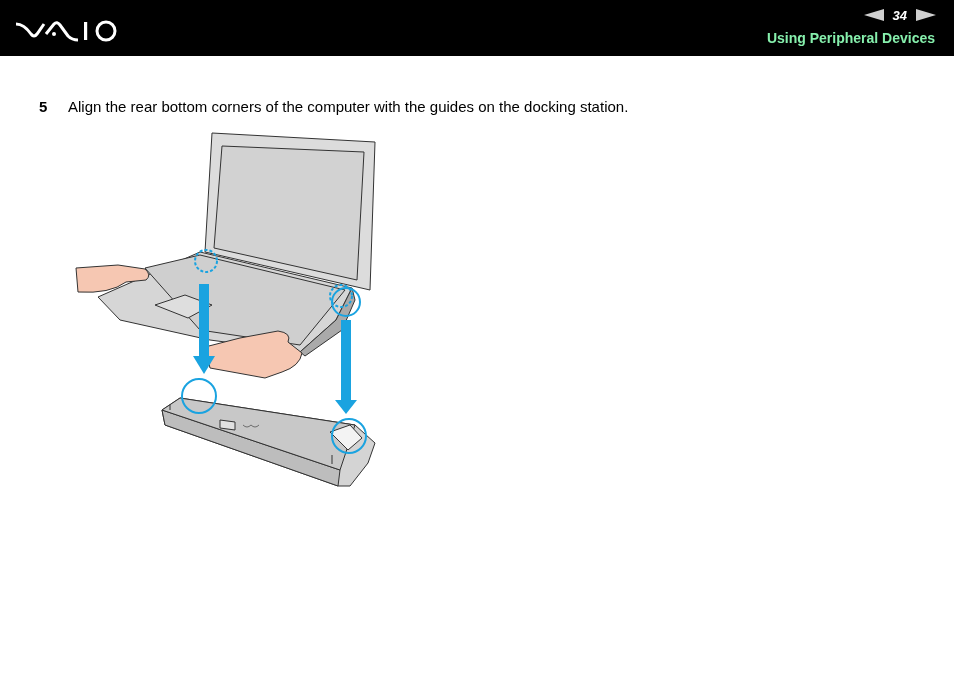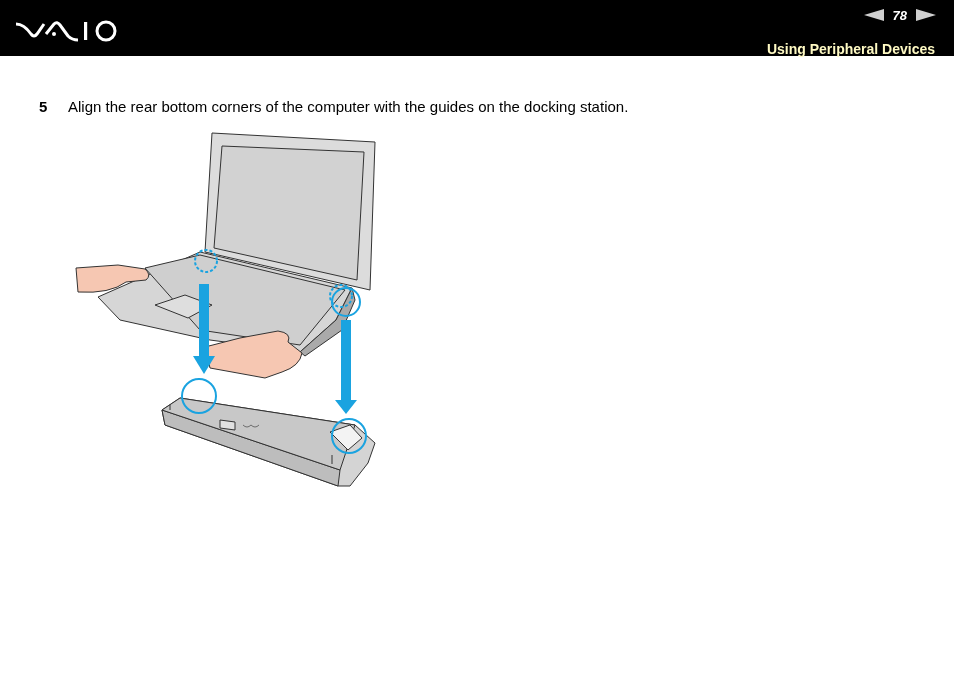--- a/index.html
+++ b/index.html
@@ -4,39 +4,39 @@
 <style>
   html, body { margin: 0; padding: 0; background: #ffffff; }
   body { width: 954px; height: 674px; position: relative; overflow: hidden; font-family: "Liberation Sans", sans-serif; }
   .header { position: absolute; left: 0; top: 0; width: 954px; height: 56px; background: #000000; }
   .logo { position: absolute; left: 14px; top: 14px; width: 110px; height: 30px; }
   .pager { position: absolute; right: 18px; top: 7px; height: 16px; display: flex; align-items: center; gap: 9px; }
   .arrow { width: 0; height: 0; border-top: 6px solid transparent; border-bottom: 6px solid transparent; cursor: pointer; }
   .arrow.left { border-right: 20px solid #cfcfcf; }
   .arrow.right { border-left: 20px solid #cfcfcf; }
   .page-num { color: #ffffff; font-style: italic; font-weight: bold; font-size: 13px; }
-  .section-title { position: absolute; right: 19px; top: 30px; color: #fef9c3; font-weight: bold; font-size: 14px; margin-top: 11px; }
+  .section-title { position: absolute; right: 19px; top: 30px; color: #86efac; font-weight: bold; font-size: 14px; }
   .step { position: absolute; left: 39px; top: 98px; font-size: 15px; color: #000; display: flex; }
   .step-num { font-weight: bold; width: 29px; }
   .figure { position: absolute; left: 70px; top: 128px; width: 320px; height: 365px; }
 </style>
 </head>
 <body>
 
 <div class="header">
   <svg class="logo" viewBox="0 0 110 30">
     <path d="M2 10 Q10 10 17 20 Q20 24 23 20 L30 10" fill="none" stroke="#fff" stroke-width="3"></path>
     <path d="M32 20 L40 10 Q43 7 46 11 L54 22 Q58 26 64 26" fill="none" stroke="#fff" stroke-width="3"></path>
     <circle cx="40" cy="20" r="2" fill="#fff"></circle>
     <rect x="70" y="8" width="3.2" height="18" fill="#fff"></rect>
     <circle cx="92" cy="17" r="9" fill="none" stroke="#fff" stroke-width="3"></circle>
   </svg>
   <div class="pager">
     <div class="arrow left"></div>
-    <span class="page-num">78</span>
+    <span class="page-num">34</span>
     <div class="arrow right"></div>
   </div>
   <div class="section-title">Using Peripheral Devices</div>
 </div>
 
 <div class="step">
   <span class="step-num">5</span>
   <span class="step-text">Align the rear bottom corners of the computer with the guides on the docking station.</span>
 </div>
 

